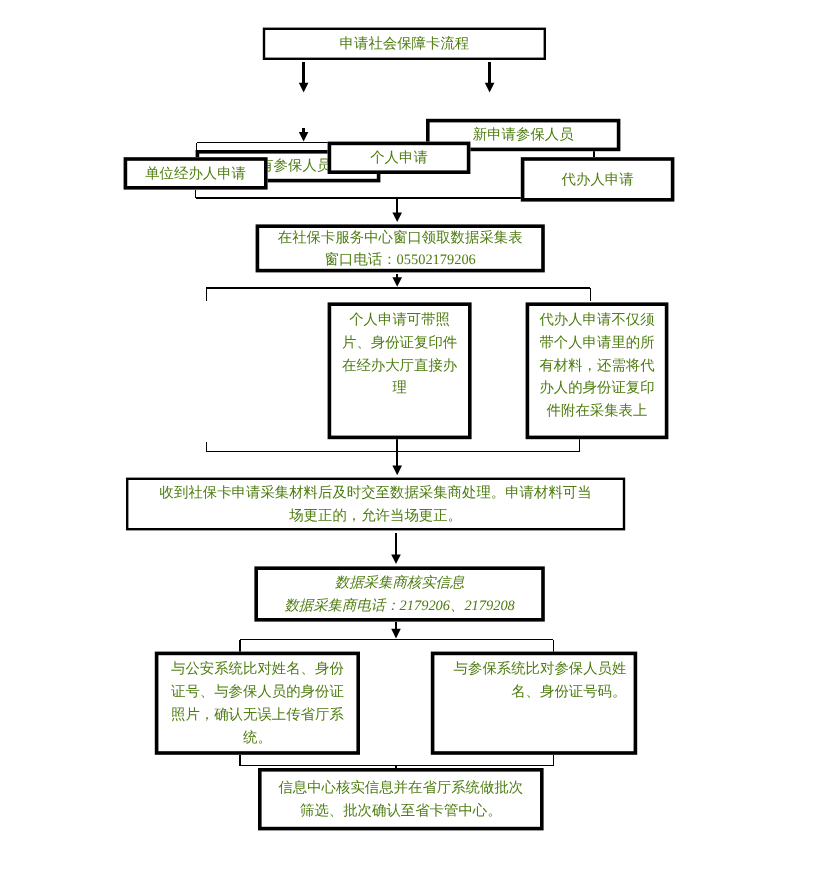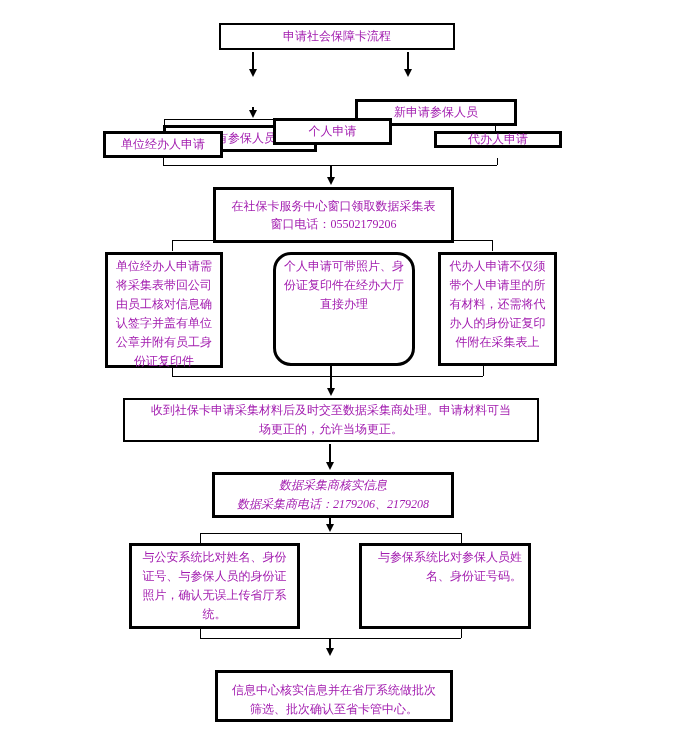--- a/index.html
+++ b/index.html
@@ -6,21 +6,21 @@
     margin: 0;
     padding: 0;
     background: #ffffff;
   }
   #canvas {
     position: relative;
     width: 681px;
     height: 732px;
     background: #ffffff;
     font-family: "Liberation Serif", "DejaVu Serif", serif;
-    color: #a21caf;
+    color: #4d7c0f;
     font-size: 12px;
     line-height: 19px;
   }
   .connectors {
     position: absolute;
     left: 0; top: 0;
     width: 681px; height: 732px;
   }
   .node {
     position: absolute;
@@ -34,30 +34,30 @@
     justify-content: center;
   }
   .node.top-align { justify-content: flex-start; padding-top: 2px; }
   .num { font-family: "Liberation Serif", "DejaVu Serif", serif; letter-spacing: 0; }
 
   .n-title    { left:219px; top:23px;  width:236px; height:27px; border-width:2px; }
   .n-existing { left:163px; top:79px;  width:154px; height:27px;margin-top:46px; }
   .n-new      { left:355px; top:79px;  width:162px; height:27px;margin-top:20px; }
   .n-unit     { left:103px; top:131px; width:120px; height:27px; }
   .n-personal { left:273px; top:118px; width:119px; height:27px; }
-  .n-proxy    { left:434px; top:131px; width:128px; height:17px; }
-  .n-window   { left:213px; top:187px; width:241px; height:56px; padding:0 10px; line-height:18px; }
+  .n-proxy    { left:434px; top:131px; width:128px; height:37px; }
+  .n-window   { left:213px; top:187px; width:241px; height:40px; padding:0 10px; line-height:18px; }
   .n-unit-detail     { left:105px; top:252px; width:118px; height:116px; padding:2px 3px 0; }
-  .n-personal-detail { left:273px; top:252px; width:142px; height:114px; padding:2px 4px 0;border-radius:18px; }
+  .n-personal-detail { left:273px; top:252px; width:120px; height:114px; padding:2px 4px 0; }
   .n-proxy-detail    { left:438px; top:252px; width:119px; height:114px; padding:2px 4px 0;align-items:center; }
-  .n-submit   { left:123px; top:398px; width:416px; height:44px; border-width:2px; padding:0 23px; }
+  .n-submit   { left:105px; top:398px; width:416px; height:44px; border-width:2px; padding:0 23px; }
   .n-verify   { left:212px; top:472px; width:242px; height:46px; padding:0 10px;font-style:italic; }
   .n-police   { left:129px; top:543px; width:171px; height:86px; padding:3px 6px 12px; }
   .n-insured  { left:359px; top:543px; width:172px; height:86px; padding:3px 6px 0;text-align:right; }
-  .n-final    { left:215px; top:670px; width:238px; height:52px; padding:0 10px;justify-content:flex-end; }
+  .n-final    { left:215px; top:640px; width:238px; height:52px; padding:0 10px; }
 </style>
 </head>
 <body>
 
 <div id="canvas">
 
   <svg class="connectors" width="681" height="732" viewBox="0 0 681 732" xmlns="http://www.w3.org/2000/svg">
       <line x1="164" y1="119" x2="495" y2="119" stroke="#000" stroke-width="1" shape-rendering="crispEdges"></line>
       <line x1="164" y1="119" x2="164" y2="131" stroke="#000" stroke-width="1" shape-rendering="crispEdges"></line>
       <line x1="495" y1="119" x2="495" y2="131" stroke="#000" stroke-width="1" shape-rendering="crispEdges"></line>
@@ -120,23 +120,20 @@
 
   <div class="node n-proxy">
     <span>代办人申请</span>
   </div>
 
   <div class="node n-window">
     <div>在社保卡服务中心窗口领取数据采集表</div>
     <div><span>窗口电话：</span><span class="num">05502179206</span></div>
   </div>
 
-  <div class="node n-unit-detail top-align">
-    <span>单位经办人申请需将采集表带回公司由员工核对信息确认签字并盖有单位公章并附有员工身份证复印件</span>
-  </div>
 
   <div class="node n-personal-detail top-align">
     <span>个人申请可带照片、身份证复印件在经办大厅直接办理</span>
   </div>
 
   <div class="node n-proxy-detail top-align">
     <span>代办人申请不仅须带个人申请里的所有材料，还需将代办人的身份证复印件附在采集表上</span>
   </div>
 
   <div class="node n-submit">

